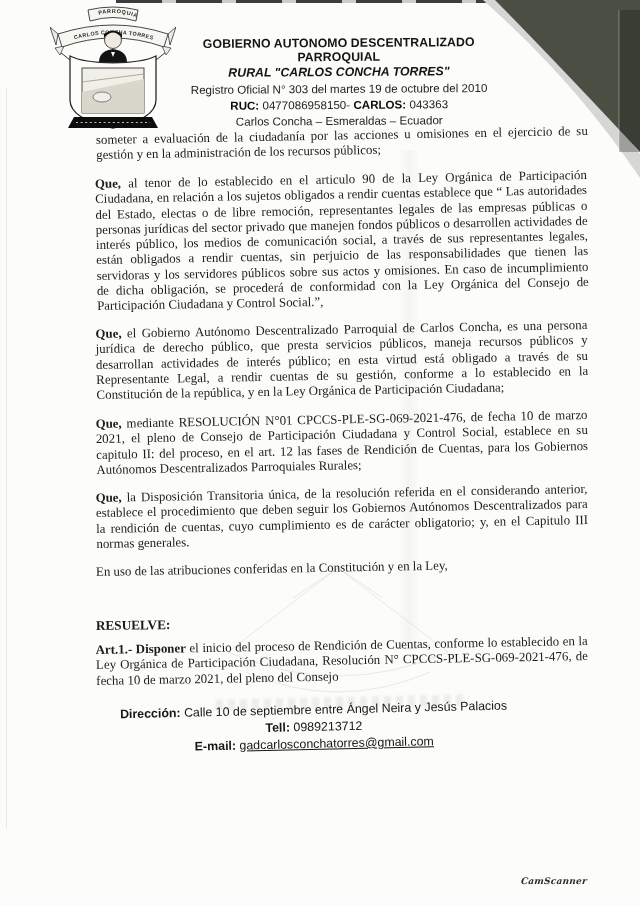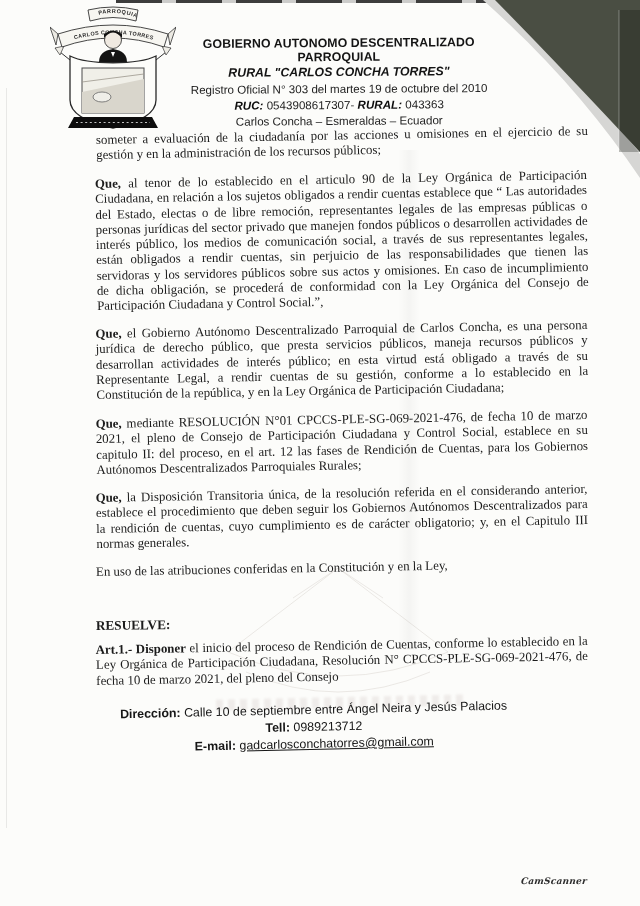--- a/index.html
+++ b/index.html
@@ -18,21 +18,21 @@
     transform:rotate(-1.2deg);}
   
   .crest{position:absolute;left:50px;top:4px;width:126px;height:128px;}
   .header-text{position:absolute;left:168px;top:36px;width:342px;text-align:center;
     font-family:"Liberation Sans", sans-serif;color:#141414;transform:rotate(-0.4deg);}
   .ht1{font-weight:bold;font-size:12.3px;letter-spacing:.1px;line-height:14px;}
   .ht2{font-weight:bold;font-style:italic;font-size:12.3px;line-height:14px;margin-top:1px;}
   .ht3{font-size:11.6px;margin-top:3px;color:#232323;}
   .ht4{font-size:11.6px;margin-top:3px;color:#232323;}
   .ht5{font-size:11.6px;margin-top:3px;color:#232323;}
-  .ht4 b{color:#0d0d0d;font-style:italic;}
+  .ht4 b{color:#0d0d0d;}
   
   .doc-body{position:absolute;left:96px;top:133px;width:492px;}
   .para{margin:0 0 13px 0;font-size:12.9px;line-height:15.3px;text-align:justify;
     transform:rotate(-1.05deg);transform-origin:0 50%;}
   .para strong{font-weight:bold;}
   .gap-before-resuelve{margin-bottom:38px;}
   .resuelve{font-weight:bold;font-size:13.2px;margin:0 0 9px 0;transform:rotate(-0.8deg);transform-origin:0 50%;}
   
   .footer{position:absolute;left:88px;top:708px;width:452px;text-align:center;
     font-family:"Liberation Sans", sans-serif;font-size:12.4px;color:#161616;
@@ -106,22 +106,22 @@
     <path d="M24,113 L102,113 L108,124 L18,124 Z" fill="#0d0d0d"></path>
     <path d="M26,118.5 L100,118.5" stroke="#fff" stroke-width="1.1" stroke-dasharray="2 2.6" opacity="0.75"></path>
   </svg>
 
   <div class="header-text">
     <div class="ht1">GOBIERNO AUTONOMO DESCENTRALIZADO PARROQUIAL</div>
     <div class="ht2">RURAL "CARLOS CONCHA TORRES"</div>
     <div class="ht3">Registro Oficial N° 303 del martes 19 de octubre del 2010</div>
     <div class="ht4">
       <b>RUC:</b>
-      <span>0543908617307-</span>
-      <b>RURAL:</b>
+      <span>0477086958150-</span>
+      <b>CARLOS:</b>
       <span>043363</span>
     </div>
     <div class="ht5">Carlos Concha – Esmeraldas – Ecuador</div>
   </div>
 
   <div class="doc-body">
     <p class="para"><span>someter a evaluación de la ciudadanía por las acciones u omisiones en el ejercicio de su gestión y en la administración de los recursos públicos;</span></p>
 
     <p class="para"><strong>Que,</strong><span> al tenor de lo establecido en el articulo 90 de la Ley Orgánica de Participación Ciudadana, en relación a los sujetos obligados a rendir cuentas establece que “ Las autoridades del Estado, electas o de libre remoción, representantes legales de las empresas públicas o personas jurídicas del sector privado que manejen fondos públicos o desarrollen actividades de interés público, los medios de comunicación social, a través de sus representantes legales, están obligados a rendir cuentas, sin perjuicio de las responsabilidades que tienen las servidoras y los servidores públicos sobre sus actos y omisiones. En caso de incumplimiento de dicha obligación, se procederá de conformidad con la Ley Orgánica del Consejo de Participación Ciudadana y Control Social.”,</span></p>
 

